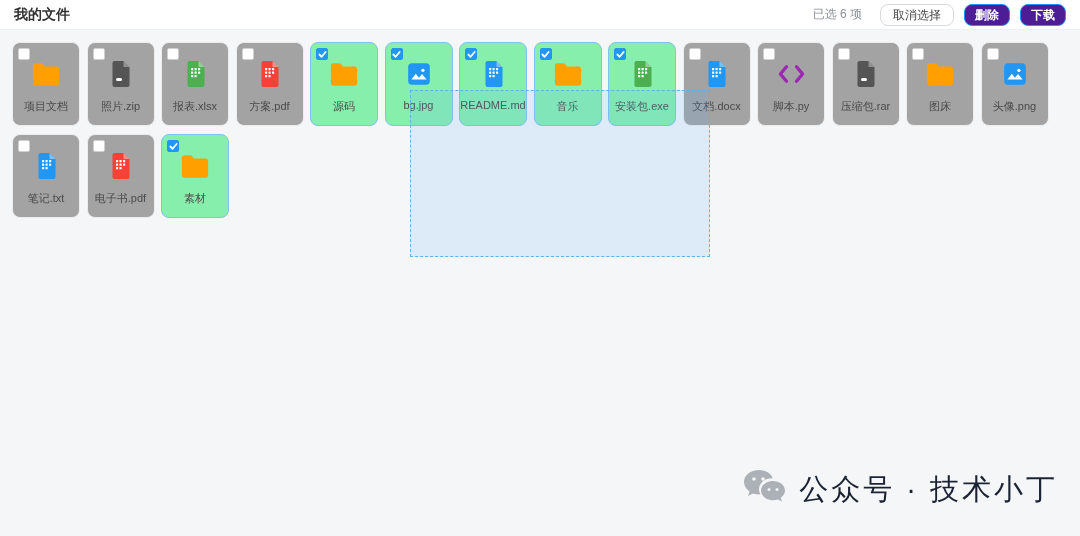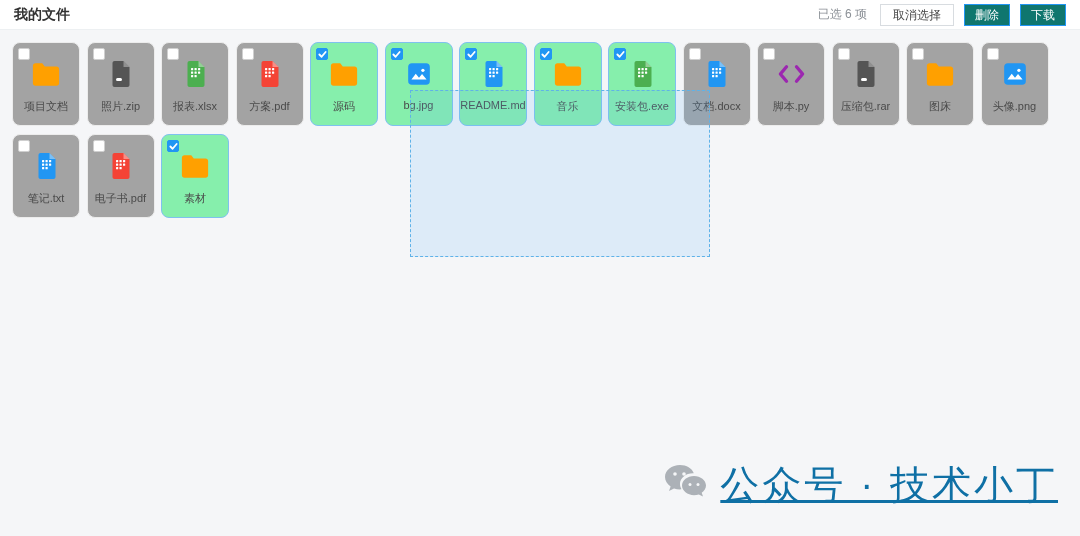--- a/index.html
+++ b/index.html
@@ -14,31 +14,31 @@
     height: 30px;
     background: #ffffff;
     border-bottom: 1px solid #edf0f2;
     display: flex;
     align-items: center;
     justify-content: space-between;
     padding: 0 14px;
   }
   .page-title { font-size: 14px; font-weight: bold; color: #333; }
   .header-right { display: flex; align-items: center; gap: 10px; }
-  .sel-count { font-size: 12px; color: #8b9096; margin-right: 3px; }
+  .sel-count { font-size: 12px; color: #8b9096; margin-right: 8px; }
   .btn {
     font-family: inherit;
     font-size: 12px;
     line-height: 14px;
     padding: 3px 10px;
-    border-radius: 0;
+    border-radius: 8px;
     cursor: pointer;
   }
   .btn.ghost { background: #fff; border: 1px solid #d8dce0; color: #454545; padding: 3px 12px; }
-  .btn.primary { background: #0f766e; border: 1px solid #2196f3; color: #fff; }
+  .btn.primary { background: #4c1d95; border: 1px solid #2196f3; color: #fff; font-weight: bold; }
   
   .content {
     position: relative;
     padding: 12px;
     display: flex;
     flex-wrap: wrap;
     gap: 8px 6.5px;
     align-content: flex-start;
   }
   .card {
@@ -99,24 +99,23 @@
   .watermark {
     position: absolute;
     right: 22px;
     bottom: 24px;
     display: flex;
     align-items: center;
     gap: 12px;
     opacity: 0.95;
   }
   .wm-text {
-    font-size: 39px;
-    color: #0369a1;
+    font-size: 29px;
+    color: #0f172a;
     letter-spacing: 3px;
-    text-decoration: underline;
   }
 </style>
 </head>
 <body>
 
 <div class="header">
   <div class="page-title">我的文件</div>
   <div class="header-right">
     <span class="sel-count">已选 6 项</span>
     <button class="btn ghost">取消选择</button>

